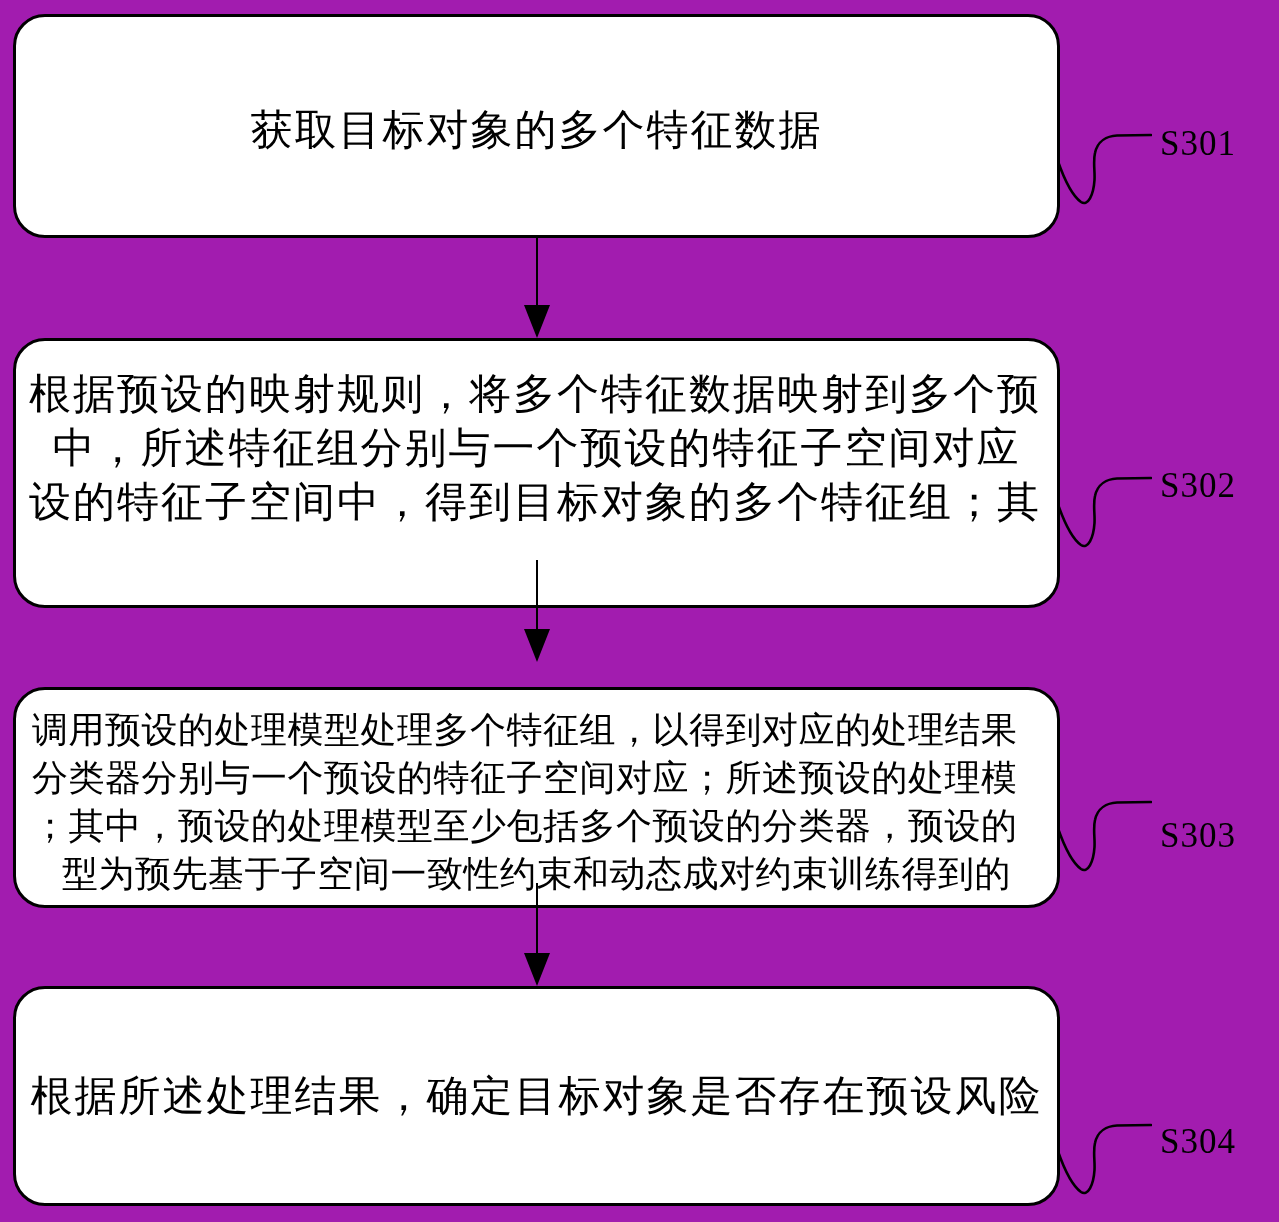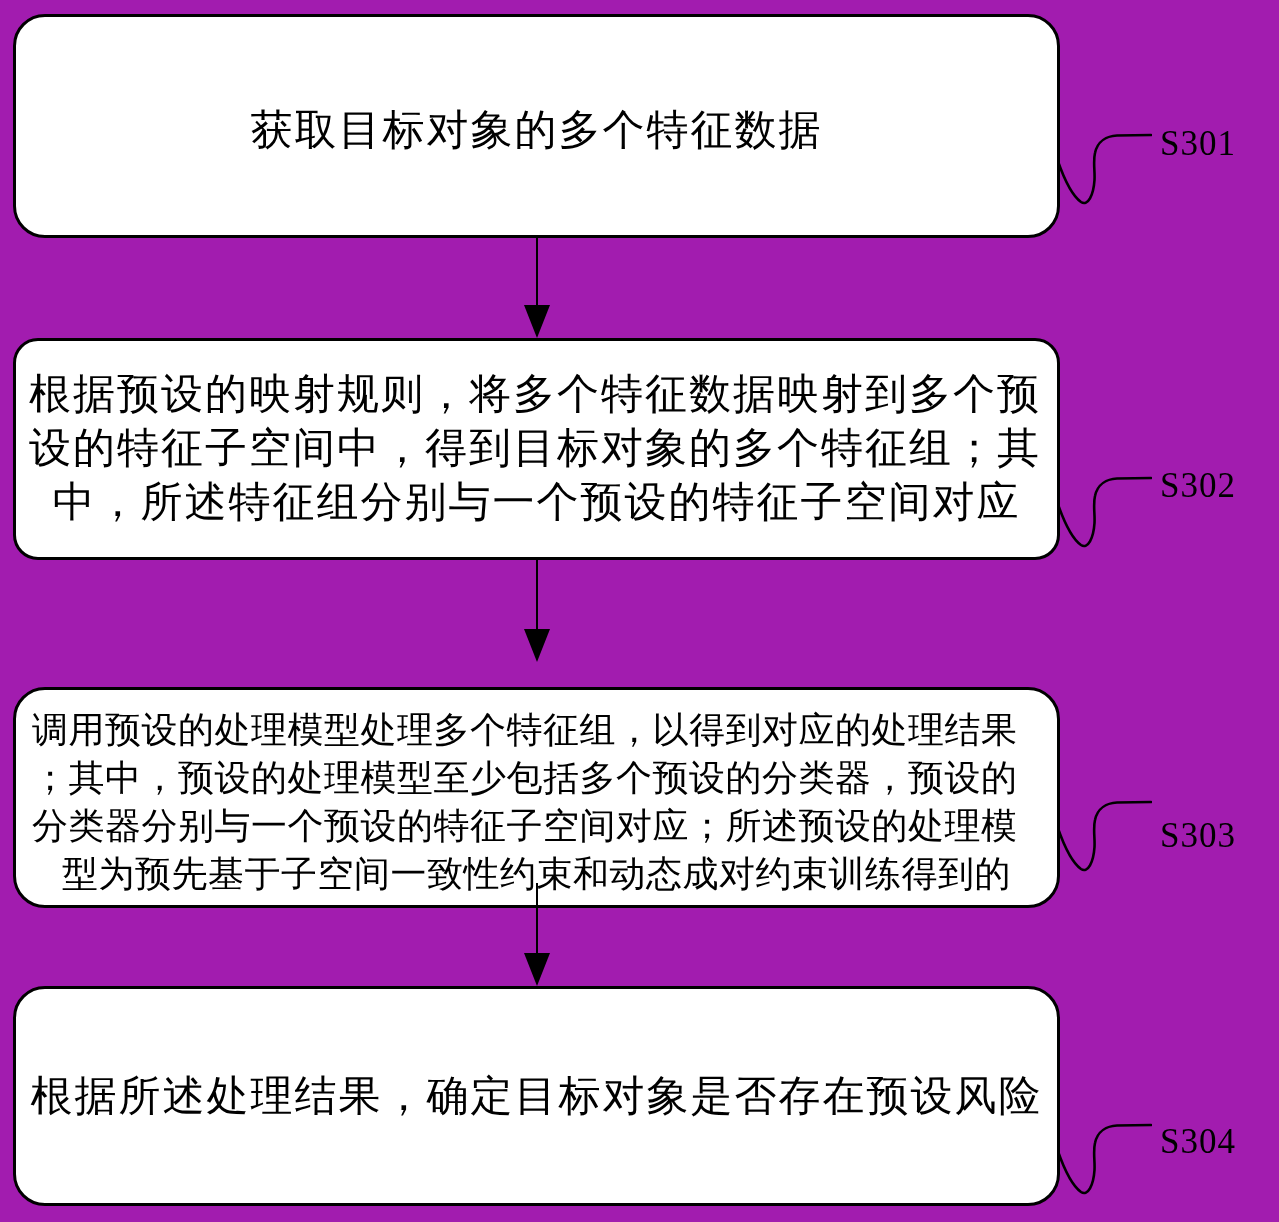--- a/index.html
+++ b/index.html
@@ -22,21 +22,21 @@
     background: #ffffff;
   }
   .box .line {
     font-size: 42px;
     line-height: 54px;
     letter-spacing: 2px;
     white-space: nowrap;
   }
   .box-1 { top: 14px;  height: 224px; padding: 8px 14px 0 14px;
            display: flex; flex-direction: column; justify-content: center; }
-  .box-2 { top: 338px; height: 222px; padding: 26px 13px 0 13px; border-radius: 25px; }
+  .box-2 { top: 338px; height: 270px; padding: 26px 13px 0 13px; }
   .box-3 { top: 662px; height: 221px; padding: 16px 16px 0 16px; margin-top: 25px; }
   .box-3 .line { font-size: 36px; line-height: 48px; letter-spacing: 0.5px; }
   .box-4 { top: 986px; height: 220px; padding: 5px 12px;
            display: flex; flex-direction: column; justify-content: center; }
   .line.center { text-align: center; }
   .line.left   { text-align: left; }
 
   .arrow { position: absolute; width: 26px; }
   .arrow .shaft {
     position: absolute; left: 11.5px; top: 0;
@@ -87,33 +87,33 @@
     <div class="line center">获取目标对象的多个特征数据</div>
   </div>
 
   <div class="arrow arrow-1">
     <div class="shaft"></div>
     <div class="head"></div>
   </div>
 
   <div class="box box-2">
     <div class="line left">根据预设的映射规则，将多个特征数据映射到多个预</div>
+    <div class="line center">中，所述特征组分别与一个预设的特征子空间对应</div>
     <div class="line left">设的特征子空间中，得到目标对象的多个特征组；其</div>
-    <div class="line center">中，所述特征组分别与一个预设的特征子空间对应</div>
   </div>
 
   <div class="arrow arrow-2">
     <div class="shaft"></div>
     <div class="head"></div>
   </div>
 
   <div class="box box-3">
     <div class="line left">调用预设的处理模型处理多个特征组，以得到对应的处理结果</div>
+    <div class="line left">分类器分别与一个预设的特征子空间对应；所述预设的处理模</div>
     <div class="line left">；其中，预设的处理模型至少包括多个预设的分类器，预设的</div>
-    <div class="line left">分类器分别与一个预设的特征子空间对应；所述预设的处理模</div>
     <div class="line center">型为预先基于子空间一致性约束和动态成对约束训练得到的</div>
   </div>
 
   <div class="arrow arrow-3">
     <div class="shaft"></div>
     <div class="head"></div>
   </div>
 
   <div class="box box-4">
     <div class="line center">根据所述处理结果，确定目标对象是否存在预设风险</div>

